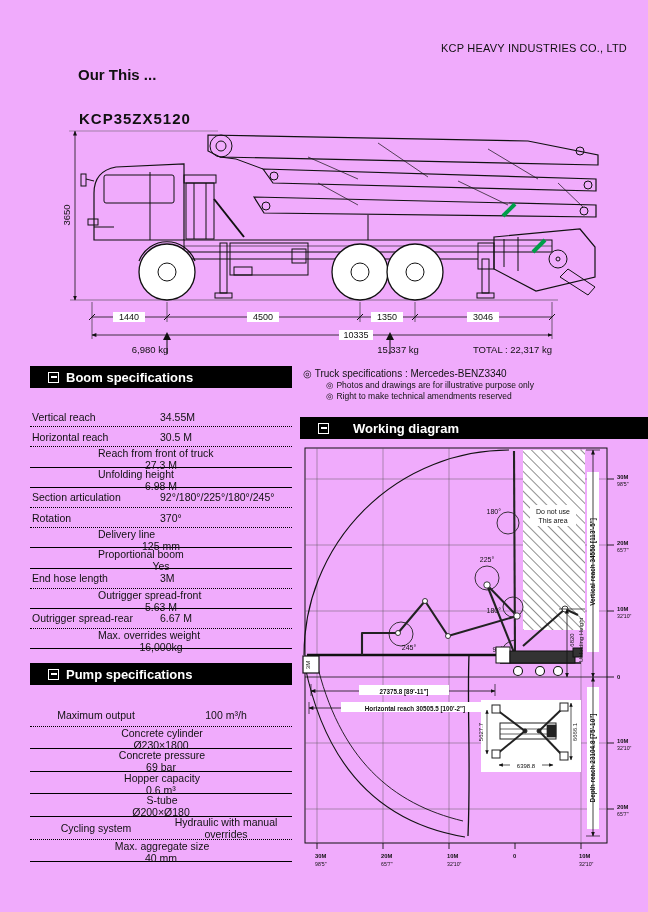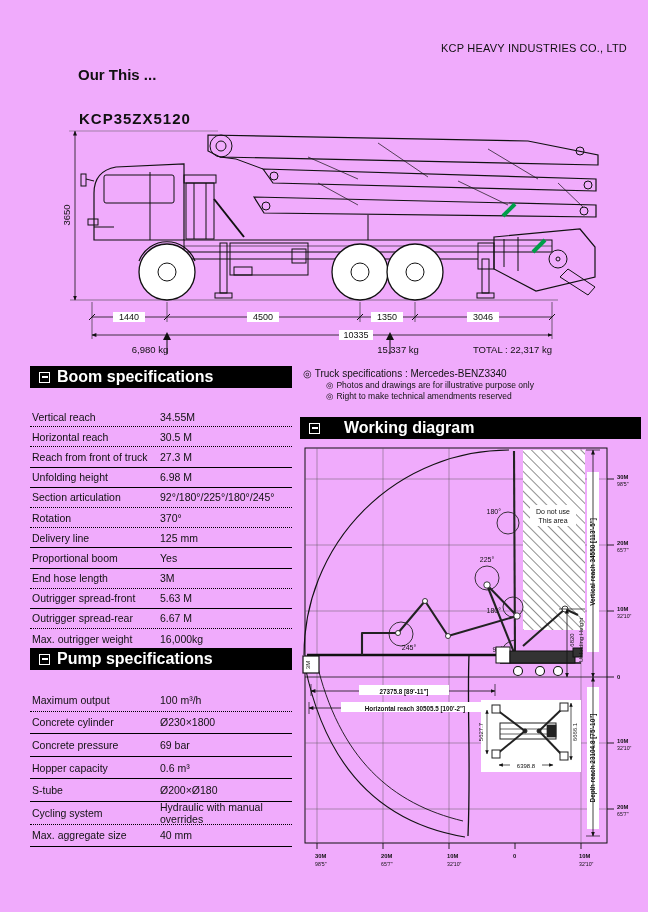--- a/index.html
+++ b/index.html
@@ -3,31 +3,31 @@
 <meta charset="utf-8">
 <style>
   html,body{margin:0;padding:0;background:#fff;}
   #page{position:relative;width:648px;height:912px;background:#f0abfc;overflow:hidden;
         font-family:"Liberation Sans",sans-serif;color:#111;}
   .company{position:absolute;top:42px;right:21px;font-size:11px;letter-spacing:.2px;}
   .tagline{position:absolute;top:66px;left:78px;font-size:15px;font-weight:bold;}
   .model{position:absolute;top:90px;left:79px;font-size:15px;font-weight:bold;letter-spacing:1px;margin-top:20px;}
   svg text{font-family:"Liberation Sans",sans-serif;fill:#111;}
   .bar{height:22px;background:#000;color:#fff;display:flex;align-items:center;gap:7px;
-       padding-left:9px;font-size:16px;font-weight:bold;}
+       padding-left:18px;font-size:13px;font-weight:bold;}
   .bar-icon{width:11px;height:11px;border:1.5px solid #fff;box-sizing:border-box;position:relative;flex:0 0 auto;}
   .bar-icon::after{content:"";position:absolute;left:1.5px;right:1.5px;top:50%;height:1.5px;margin-top:-1px;background:#fff;}
   #boom-section{position:absolute;left:30px;top:366px;width:262px;}
-  #pump-section{position:absolute;left:30px;top:648px;width:262px;}
+  #pump-section{position:absolute;left:30px;top:663px;width:262px;text-align:center;}
   .spec-table{margin-top:19px;}
   .srow{display:flex;align-items:center;height:20.2px;box-sizing:border-box;font-size:10.5px;}
   #pump-section .srow{height:22.6px;}
   .srow .lbl{width:128px;padding-left:2px;}
   .srow .val{flex:1;}
-  .srow.s{border-bottom:1.6px solid #000;}
+  .srow.s{border-bottom:1.6px solid #000;flex-direction:column;}
   .srow.d{border-bottom:1px dotted #000;}
   #notes{position:absolute;left:303px;top:367px;line-height:13px;}
   .note{font-size:10px;}
   .note.sub{font-size:8.5px;margin-left:23px;line-height:11px;}
   .note .blt{margin-right:3px;}
   #wd-header{position:absolute;left:300px;top:417px;width:332px;gap:24px;}
   #truck-svg{position:absolute;left:58px;top:119px;}
   #diagram-svg{position:absolute;left:297px;top:444px;}
 </style>
 </head>
@@ -210,21 +210,21 @@
         </div>
       <div class="srow s">
           <span class="lbl">Outrigger spread-front</span>
           <span class="val">5.63 M</span>
         </div>
       <div class="srow d">
           <span class="lbl">Outrigger spread-rear</span>
           <span class="val">6.67 M</span>
         </div>
       <div class="srow s">
-          <span class="lbl">Max. outrigger weight</span>
+          <span class="lbl">Max. overrides weight</span>
           <span class="val">16,000kg</span>
         </div>
     </div>
   </div>
 
   <div id="pump-section">
     <div class="bar">
       <span class="bar-icon"></span>
       <span>Pump specifications</span>
     </div>

